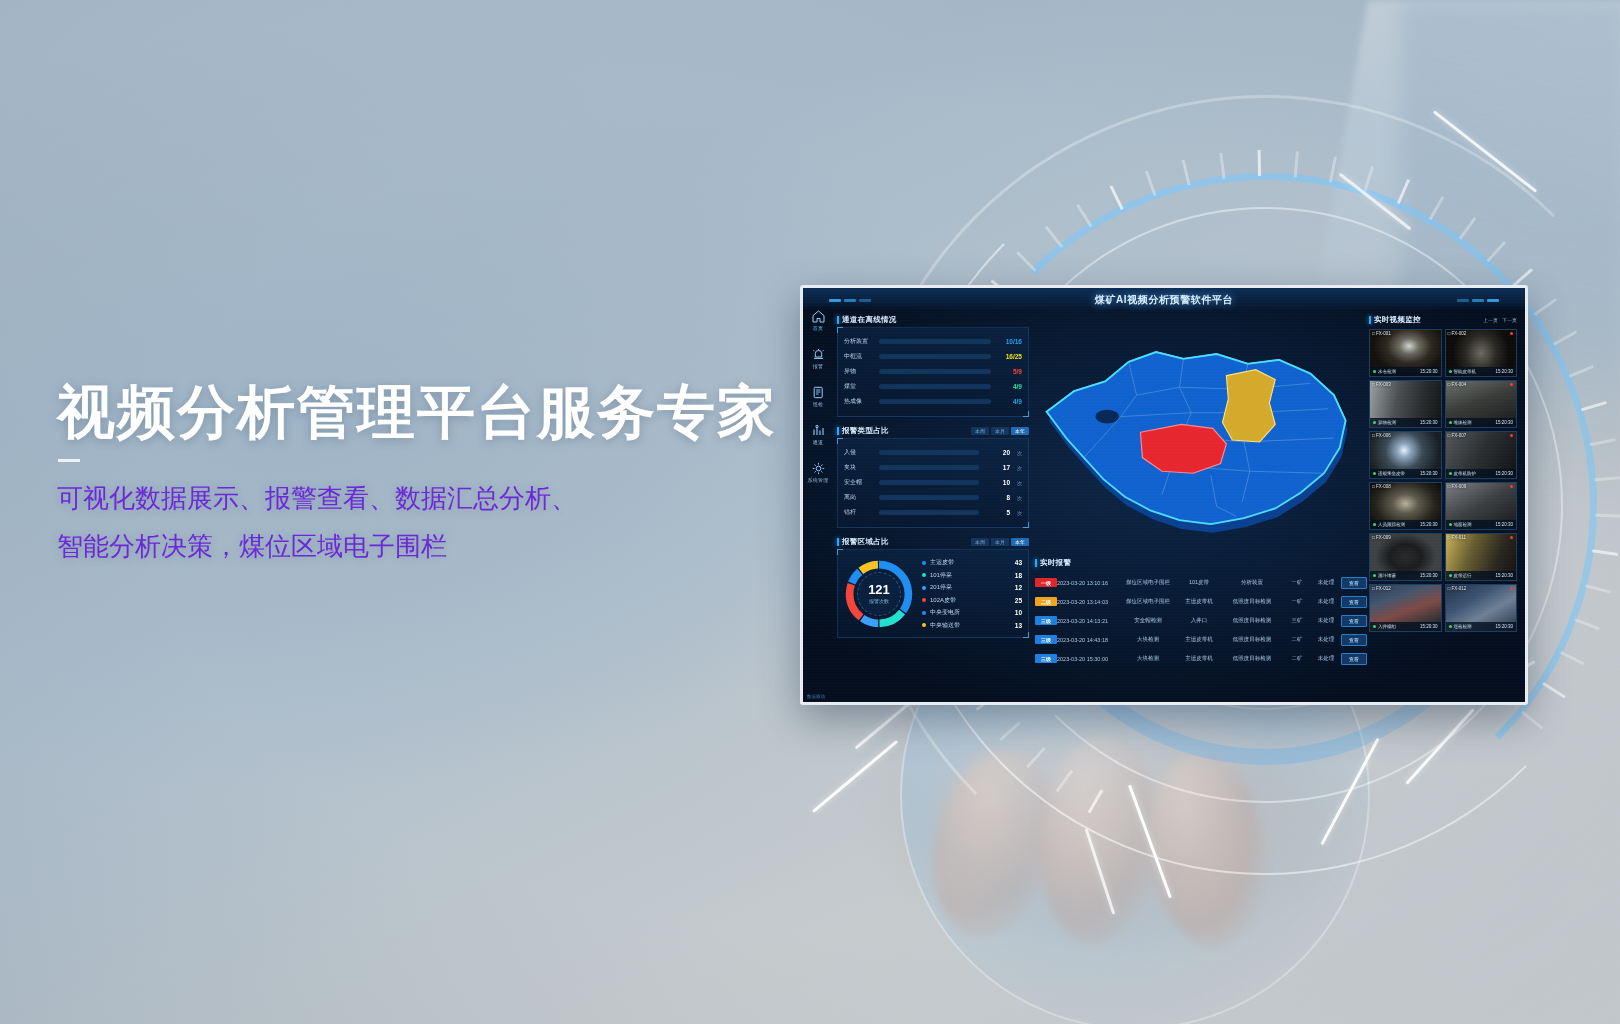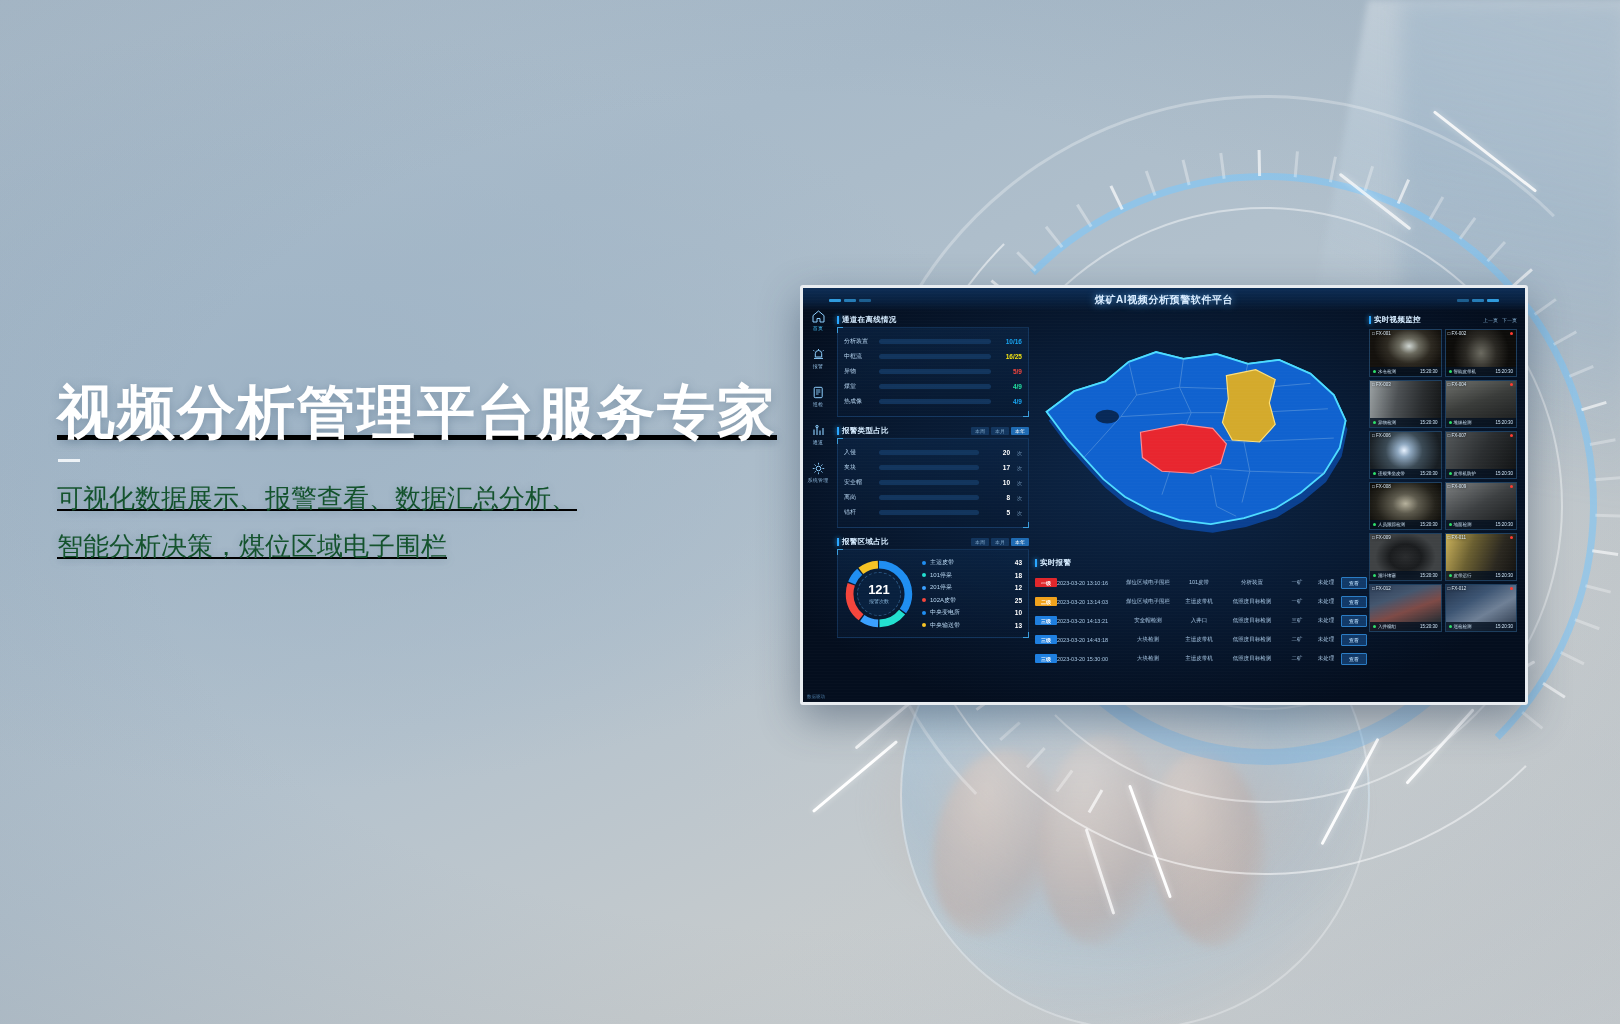--- a/index.html
+++ b/index.html
@@ -60,31 +60,31 @@
   .tickring { position: absolute; inset: 55px; }
   .tick { position: absolute; left: 50%; top: 0; width: 3px; height: 26px; background: rgba(255,255,255,0.75); transform-origin: 50% 355px; }
   .hud-line { position: absolute; background: #ffffff; height: 3px; border-radius: 2px; box-shadow: 0 0 6px rgba(255,255,255,.5); }
   .sphere {
     position: absolute; left: 900px; top: 560px; width: 470px; height: 470px; border-radius: 50%;
     background: radial-gradient(circle at 38% 30%, rgba(180,225,255,0.45), rgba(120,190,240,0.22) 45%, rgba(90,160,215,0.05) 70%, rgba(0,0,0,0) 78%);
     border: 2px solid rgba(255,255,255,0.35);
   }
 
   
-  .copy { position: absolute; left: 57px; top: 380px; width: 760px; text-decoration: underline; }
+  .copy { position: absolute; left: 57px; top: 380px; width: 760px; }
   .headline {
     font-size: 58px; font-weight: bold; color: #ffffff; letter-spacing: 2px;
     line-height: 1.12; text-shadow: 0 2px 10px rgba(60,90,115,0.35);
   }
   .sub-en {
     margin-top: 20px; font-size: 21px; letter-spacing: .5px; color: #f2f6f9;
     font-family: "Liberation Sans", sans-serif; text-shadow: 0 1px 6px rgba(60,90,115,0.3);
   }
   .rule { width: 22px; height: 3px; background: #eef3f7; margin: 14px 0 12px 1px; }
-  .desc { font-size: 26px; line-height: 1.85; color: #14532d; text-shadow: 0 1px 8px rgba(60,90,115,0.3); }
+  .desc { font-size: 26px; line-height: 1.85; color: #6d28d9; text-shadow: 0 1px 8px rgba(60,90,115,0.3); }
 
   
   .monitor {
     position: absolute; left: 800px; top: 285px; width: 728px; height: 420px;
     background: #0a1628;
     border: 3px solid #e9edf1;
     border-radius: 3px;
     box-shadow: 0 14px 40px rgba(40,60,85,0.45);
     overflow: hidden;
   }

